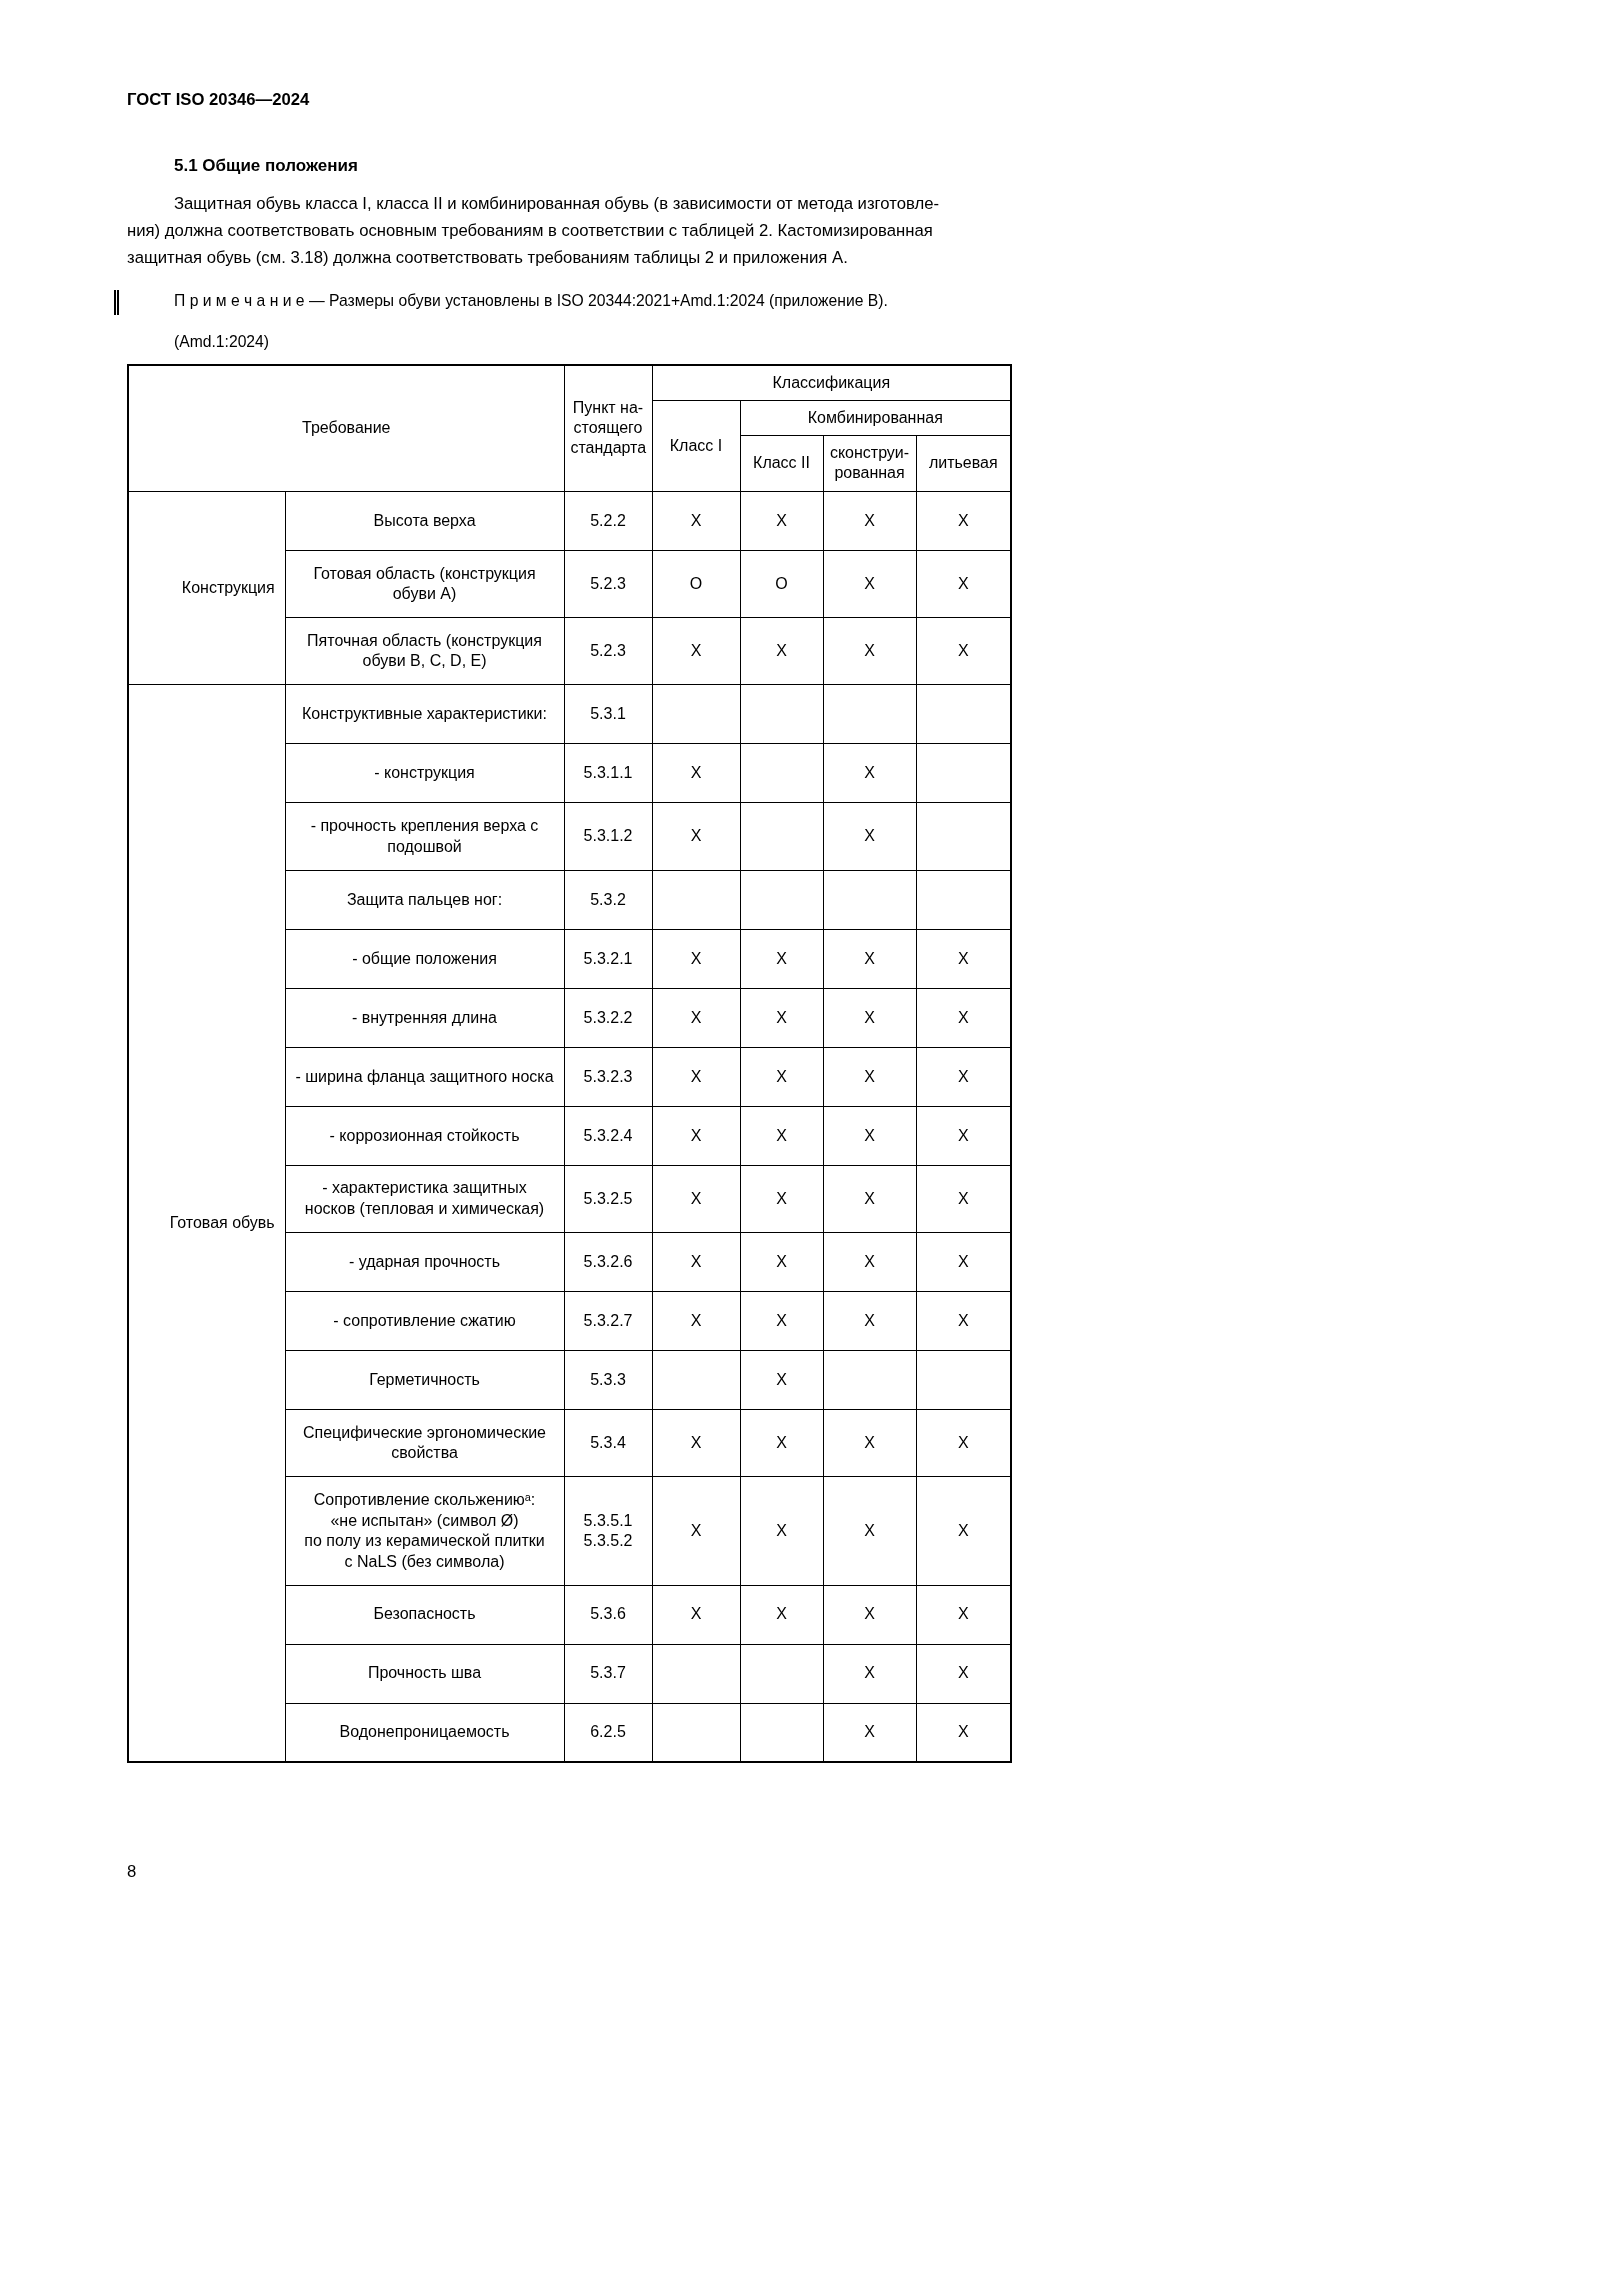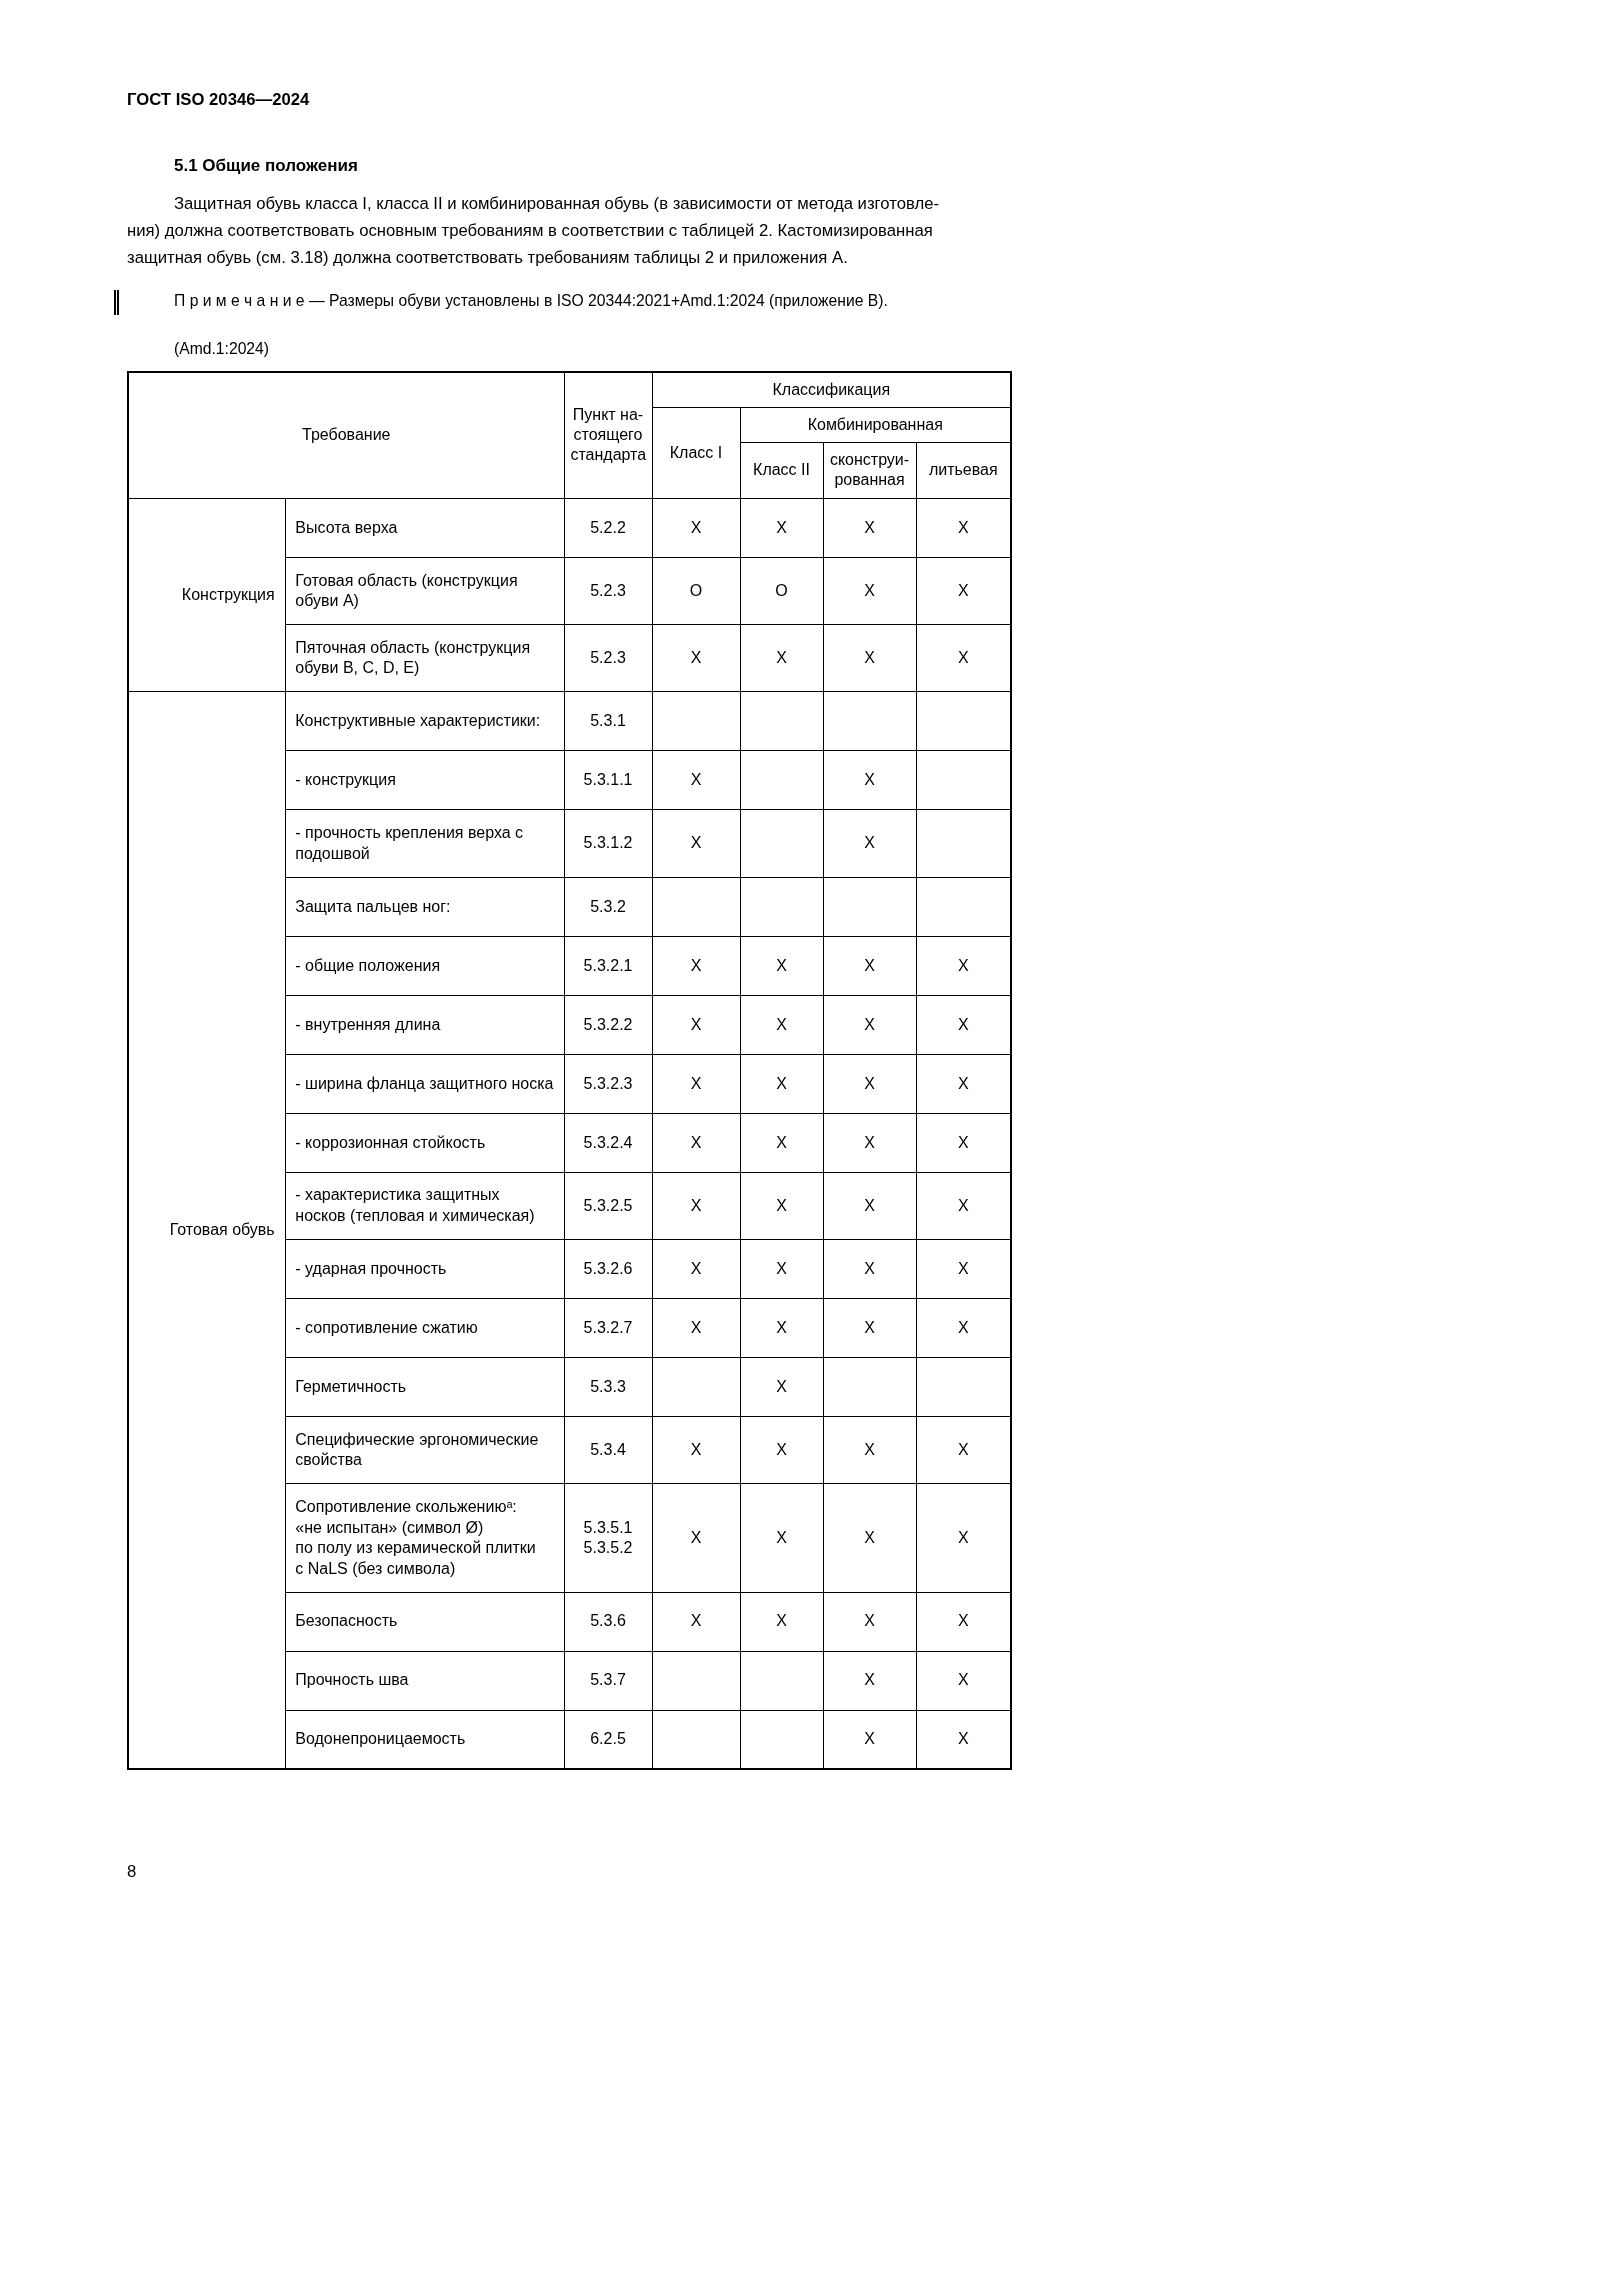--- a/index.html
+++ b/index.html
@@ -54,21 +54,21 @@
     position: absolute;
     left: -12.7px;
     top: 1px;
     width: 4.9px;
     height: 25.5px;
     border-left: 2px solid #000;
     border-right: 2px solid #000;
   }
   .note-line { line-height: 1.5; }
   .note-amendment {
-    margin-top: 25px;
+    margin-top: 18px;
     line-height: 1.5;
   }
   .table-caption {
     margin-top: 21.6px;
     font-size: 16px;
   }
   table.requirements {
     margin-top: 9.8px;
     width: 884px;
     border-collapse: collapse;
@@ -89,21 +89,21 @@
     padding: 6.9px 5.9px;
   }
   table.requirements td {
     padding: 12.7px 9.8px;
     height: 59px;
   }
   td.group-cell {
     text-align: right;
     padding-left: 13.7px;
   }
-  td.req-cell { text-align: left; }
+  td.req-cell { text-align: center; }
   td.clause-cell, td.mark-cell { text-align: center; }
   .page-number {
     position: absolute;
     left: 127px;
     top: 1862px;
     font-size: 16.7px;
   }
 </style>
 </head>
 <body>

